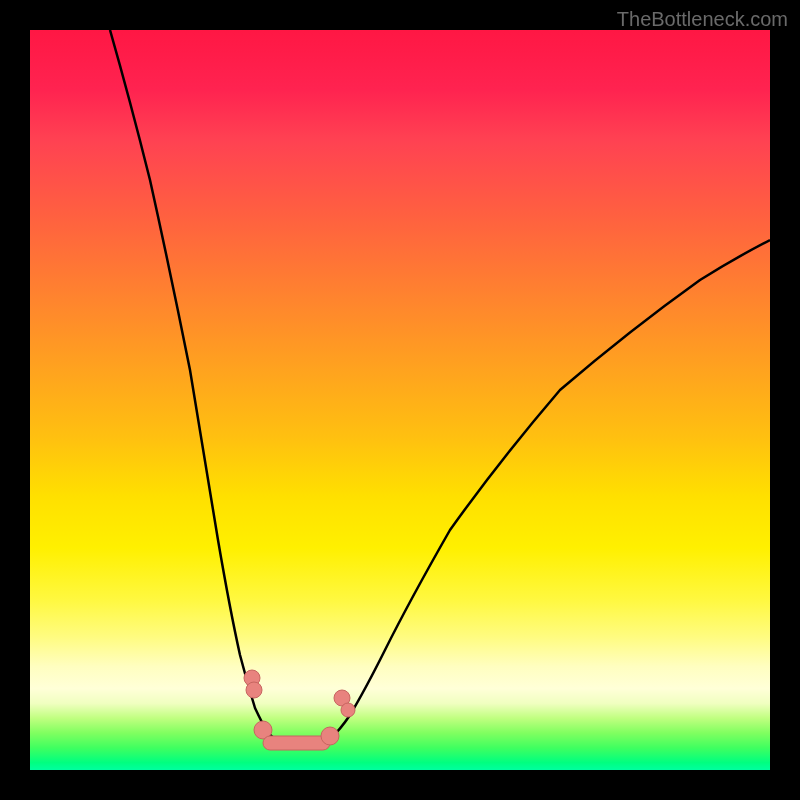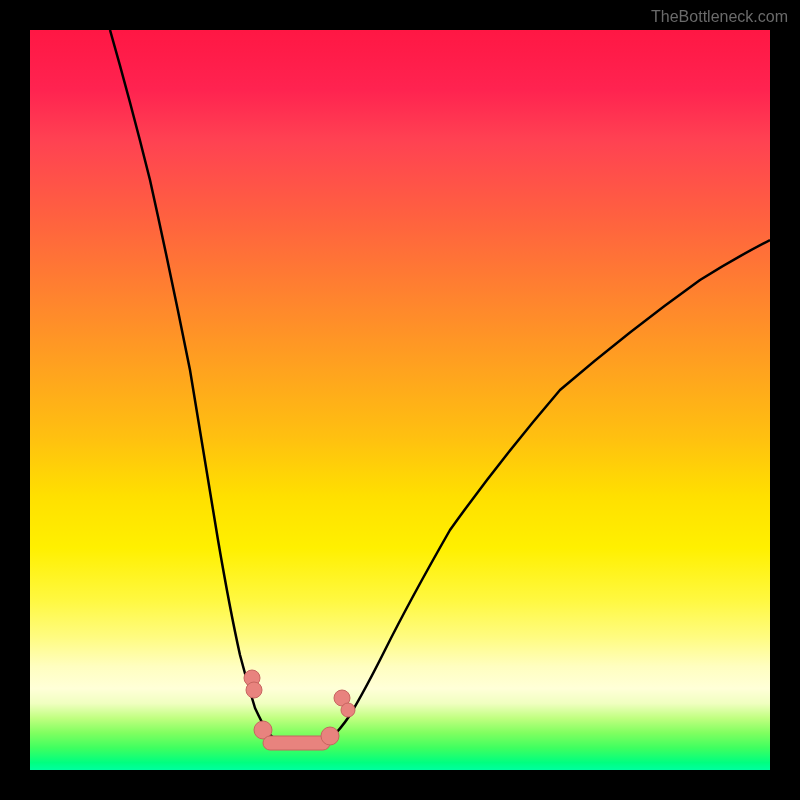--- a/index.html
+++ b/index.html
@@ -12,21 +12,21 @@
       height: 800px;
       background: #000;
       position: relative;
       font-family: Arial, sans-serif;
     }
     .watermark {
       position: absolute;
       top: 8px;
       right: 12px;
       color: #6a6a6a;
-      font-size: 16px;
+      font-size: 20px;
       z-index: 10;
       font-weight: 400;
     }
     .chart-container {
       position: absolute;
       top: 30px;
       left: 30px;
       width: 740px;
       height: 740px;
       overflow: hidden;

